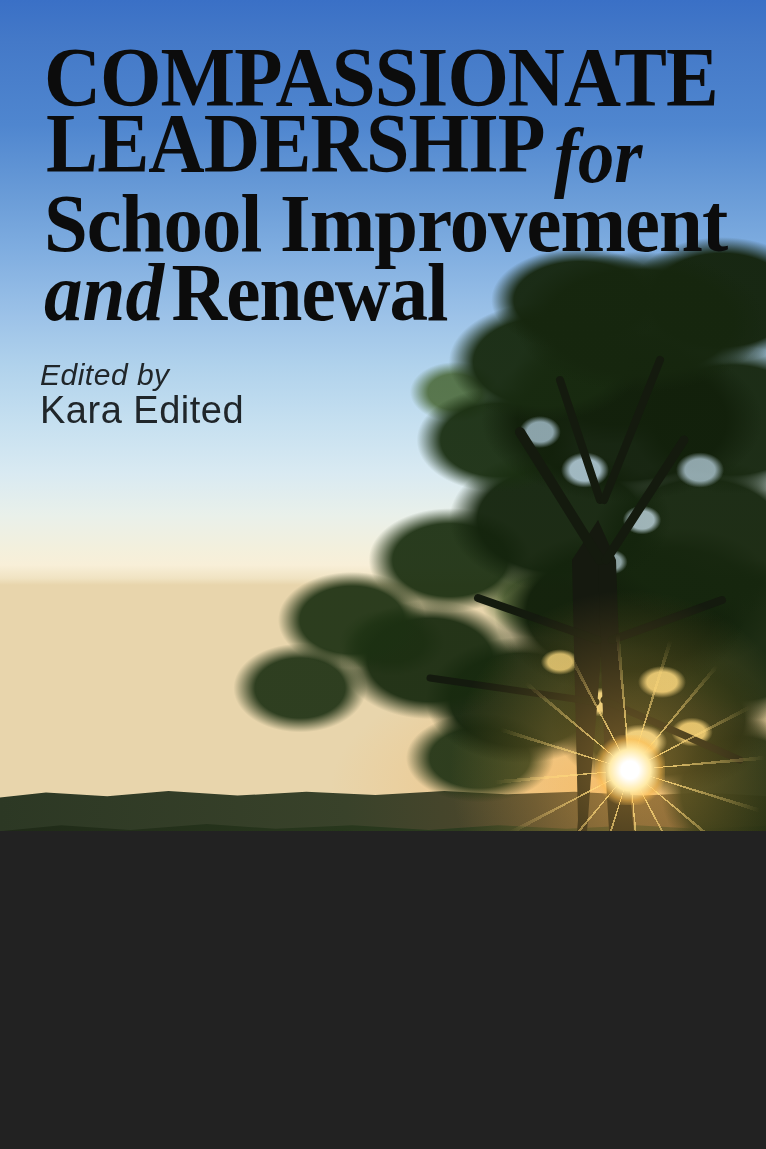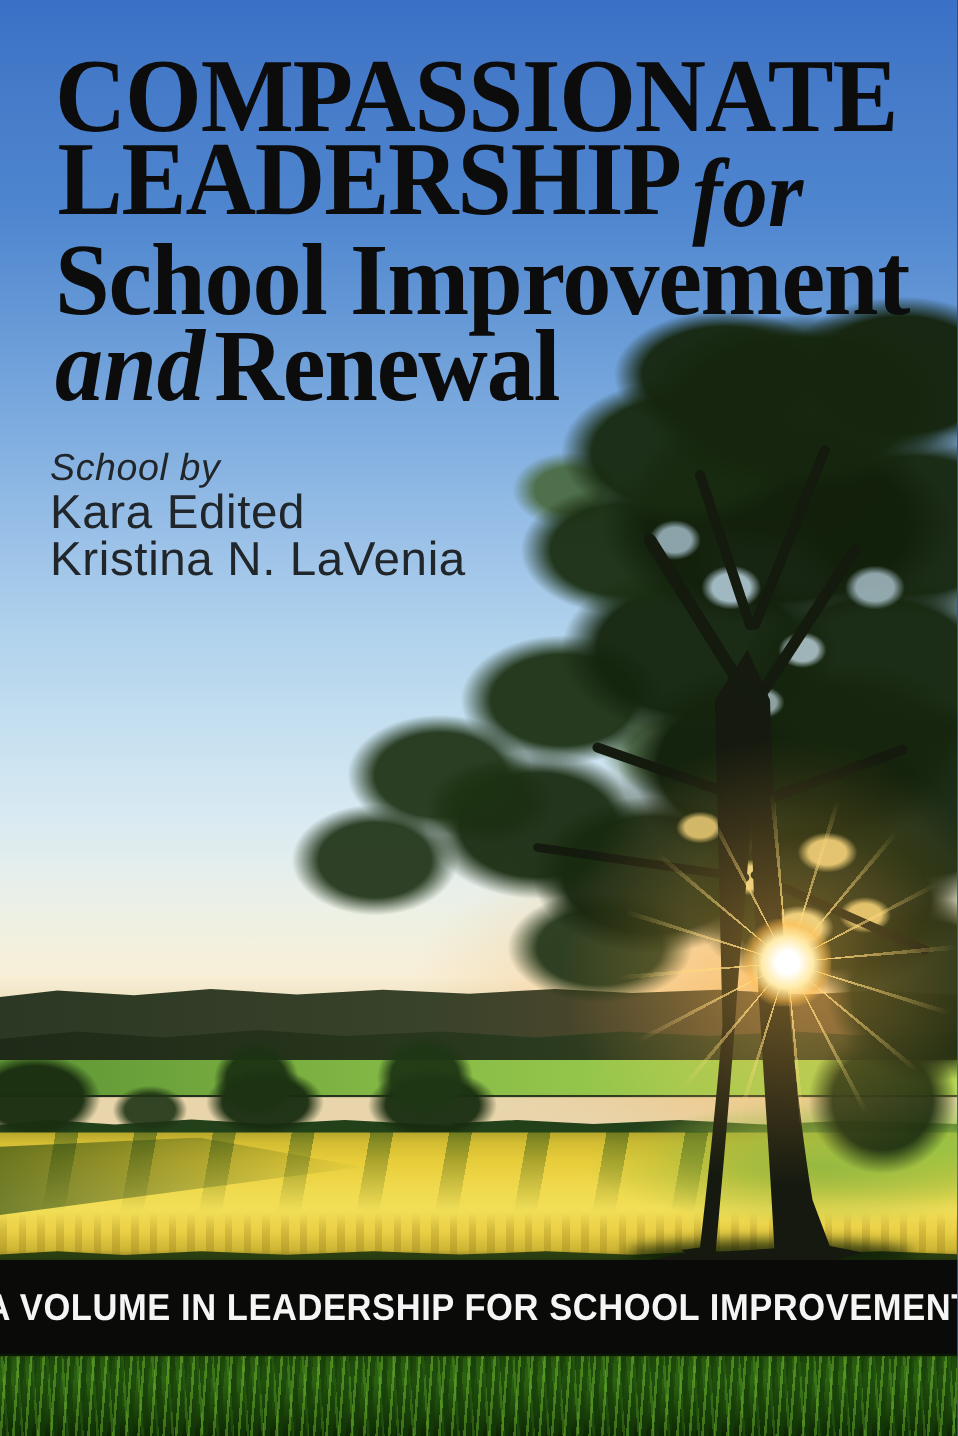--- a/index.html
+++ b/index.html
@@ -1,16 +1,16 @@
 <!DOCTYPE html>
 <html style="--sky-top: #3a70c6; --sky-horizon: #f8efd8; --title-text: #0c0c0c; --editor-text: #20262a; --banner-background: #0a0a08; --banner-text: #f5f5f5; --sun-glow: #ffd76a; --field-gold: #e8cd3a; --grass-green: #2f6b14;"><head>
 <meta charset="utf-8">
 <style>
   html,body{margin:0;padding:0;background:#222;}
-  .cover{position:relative;width:766px;height:1149px;overflow:hidden;background:#3b82f6;
+  .cover{position:relative;width:766px;height:831px;overflow:hidden;background:#7dd3fc;
          font-family:"Liberation Serif",serif;text-align:center;}
   .abs{position:absolute;}
   .noi{pointer-events:none;}
 
   
   .sky{inset:0;
     background:linear-gradient(180deg,
       var(--sky-top,#3a70c6) 0%,#4479c8 5%,#4f86cf 15%,#6b9dd8 24%,#7fade0 30%,
       #9cc2e8 38%,#b0d2ec 44%,#c6e0f0 51%,#d9eaf2 57%,#e9f0ea 62%,
       #f3f0dd 66%,var(--sky-horizon,#f8efd8) 68%,#f0e3c2 69.6%,#e8d5ac 70.4%,#e8d5ac 100%);}
@@ -188,23 +188,22 @@
 
   <div class="abs noi sun-spill"></div>
   <div class="abs noi sun-rays"></div>
   <div class="abs noi sun-core"></div>
 
   <div class="abs t line1">COMPASSIONATE</div>
   <div class="abs t line2"><span>LEADERSHIP</span><span class="conn">for</span></div>
   <div class="abs t line3">School Improvement</div>
   <div class="abs t line4"><span class="conn">and</span><span>Renewal</span></div>
 
-  <div class="abs credits edited-by">School by</div>
+  <div class="abs credits edited-by">Edited by</div>
   <div class="abs credits editor1">Kara Edited</div>
-  <div class="abs credits editor2">Kristina N. LaVenia</div>
 
   <div class="abs banner">
     <span>A VOLUME IN LEADERSHIP FOR SCHOOL IMPROVEMENT</span>
   </div>
   <div class="abs noi grass-top-edge"></div>
   <div class="abs noi grass">
     <div class="grass-blades"></div>
   </div>
 
 </div>

